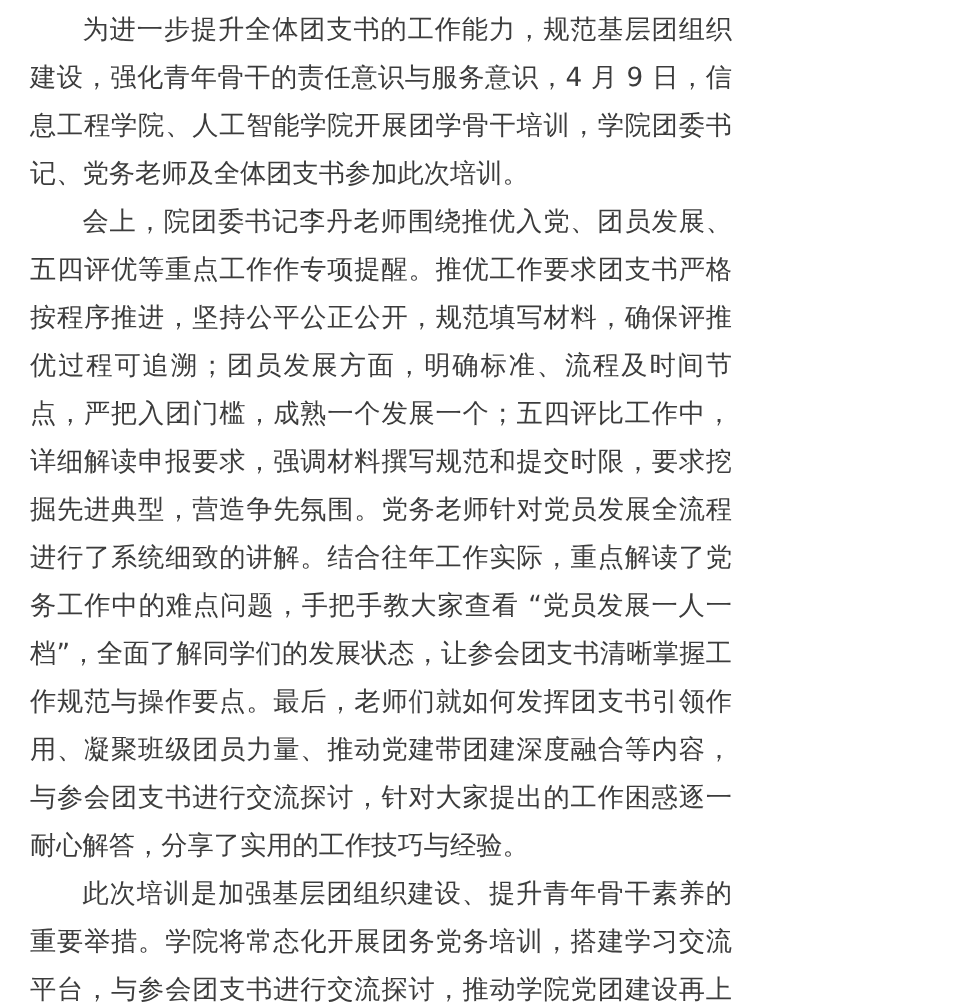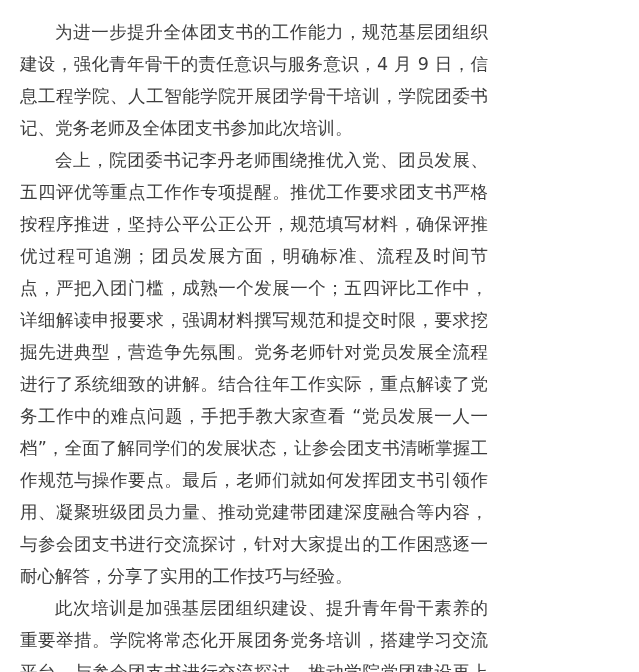--- a/index.html
+++ b/index.html
@@ -9,21 +9,21 @@
   }
   body {
     width: 639px;
     height: 672px;
     overflow: hidden;
   }
   .page {
     box-sizing: border-box;
     width: 507px;
     height: 672px;
-    padding: 16px 19px 0 20px;
+    padding: 4px 19px 0 20px;
     font-family: "DejaVu Sans", "Liberation Sans", sans-serif;
     font-size: 17.5px;
     line-height: 32px;
     color: #3c3c3c;
     border-radius: 10px;
   }
   .para {
     margin: 0;
     text-indent: 2em;
     text-align: justify;

